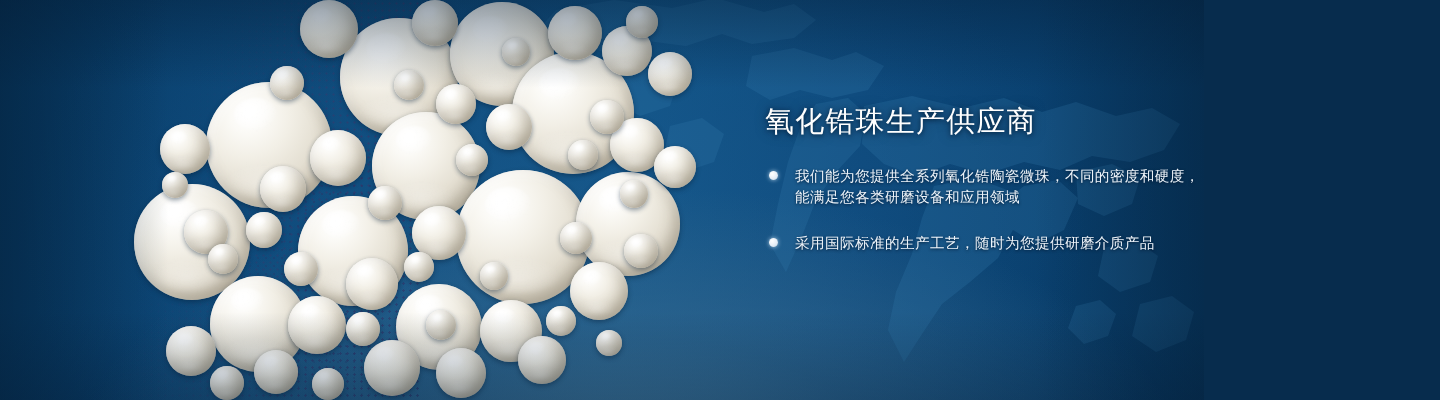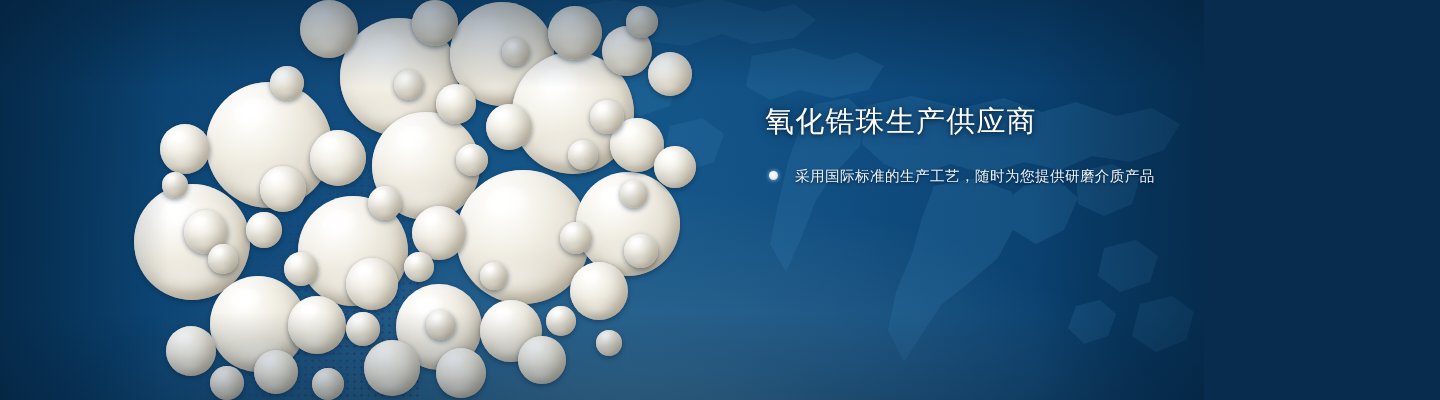--- a/index.html
+++ b/index.html
@@ -209,20 +209,25 @@
     <div class="bead" style="left:330px;top:262px;width:28px;height:28px;"></div>
     <div class="bead" style="left:446px;top:330px;width:26px;height:26px;"></div>
   </div>
 
   <div class="bg-vig"></div>
 
   <div class="copy">
     <h1 class="title">氧化锆珠生产供应商</h1>
     <ul class="bullets">
 
+      <li class="bullet">
+        <span class="dot"></span>
+        <span class="bline">我们能为您提供全系列氧化锆陶瓷微珠，不同的密度和硬度，</span>
+        <span class="bline">能满足您各类研磨设备和应用领域</span>
+      </li>
 
 
       <li class="bullet">
         <span class="dot"></span>
         <span class="bline">采用国际标准的生产工艺，随时为您提供研磨介质产品</span>
       </li>
 
     </ul>
   </div>
 

